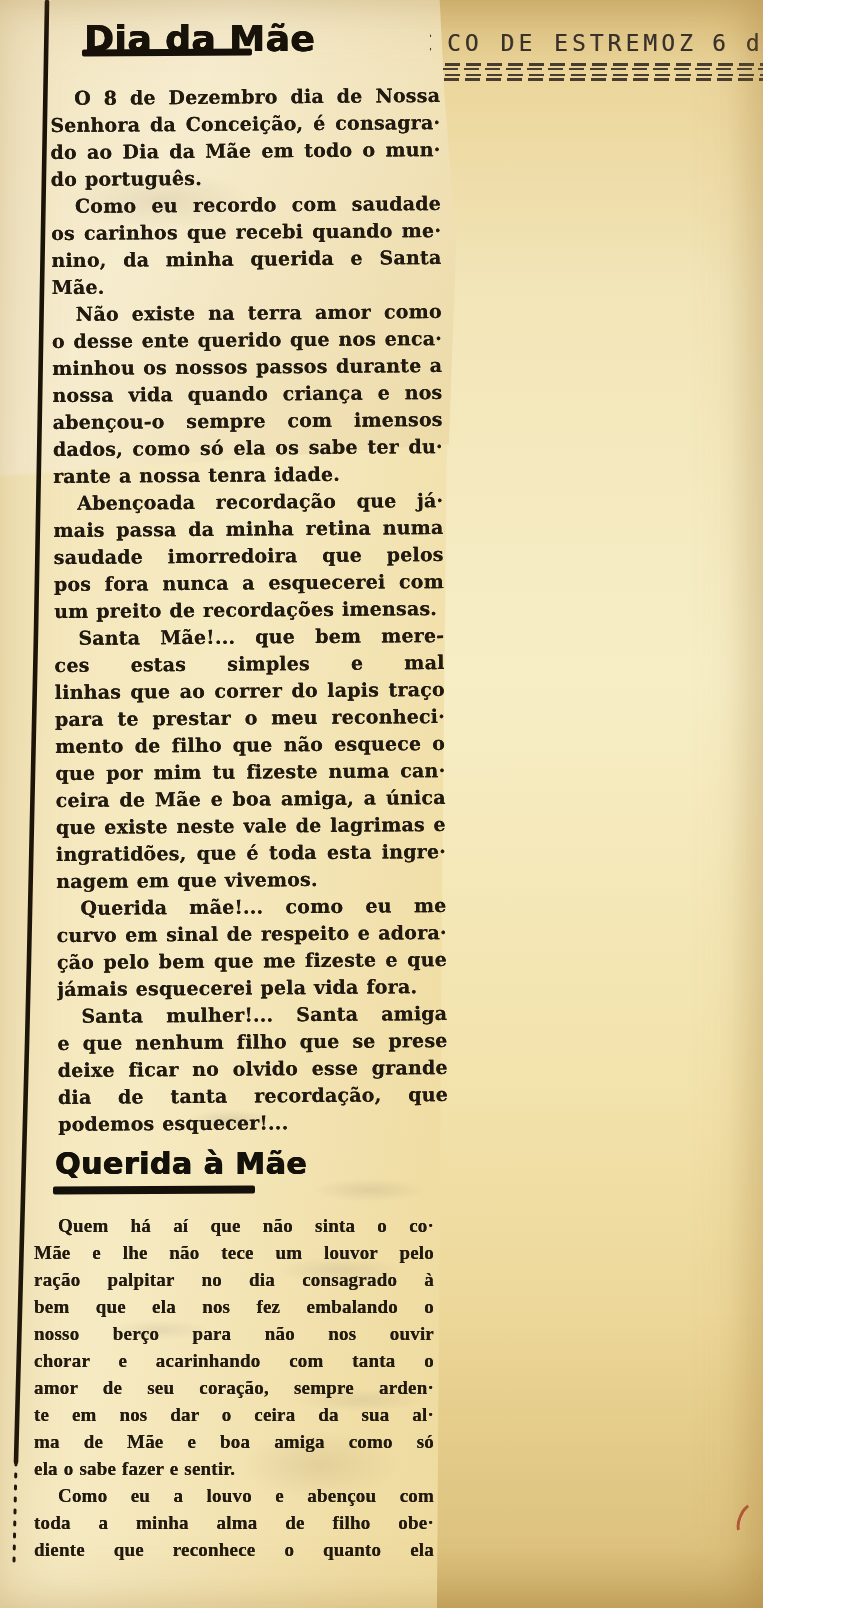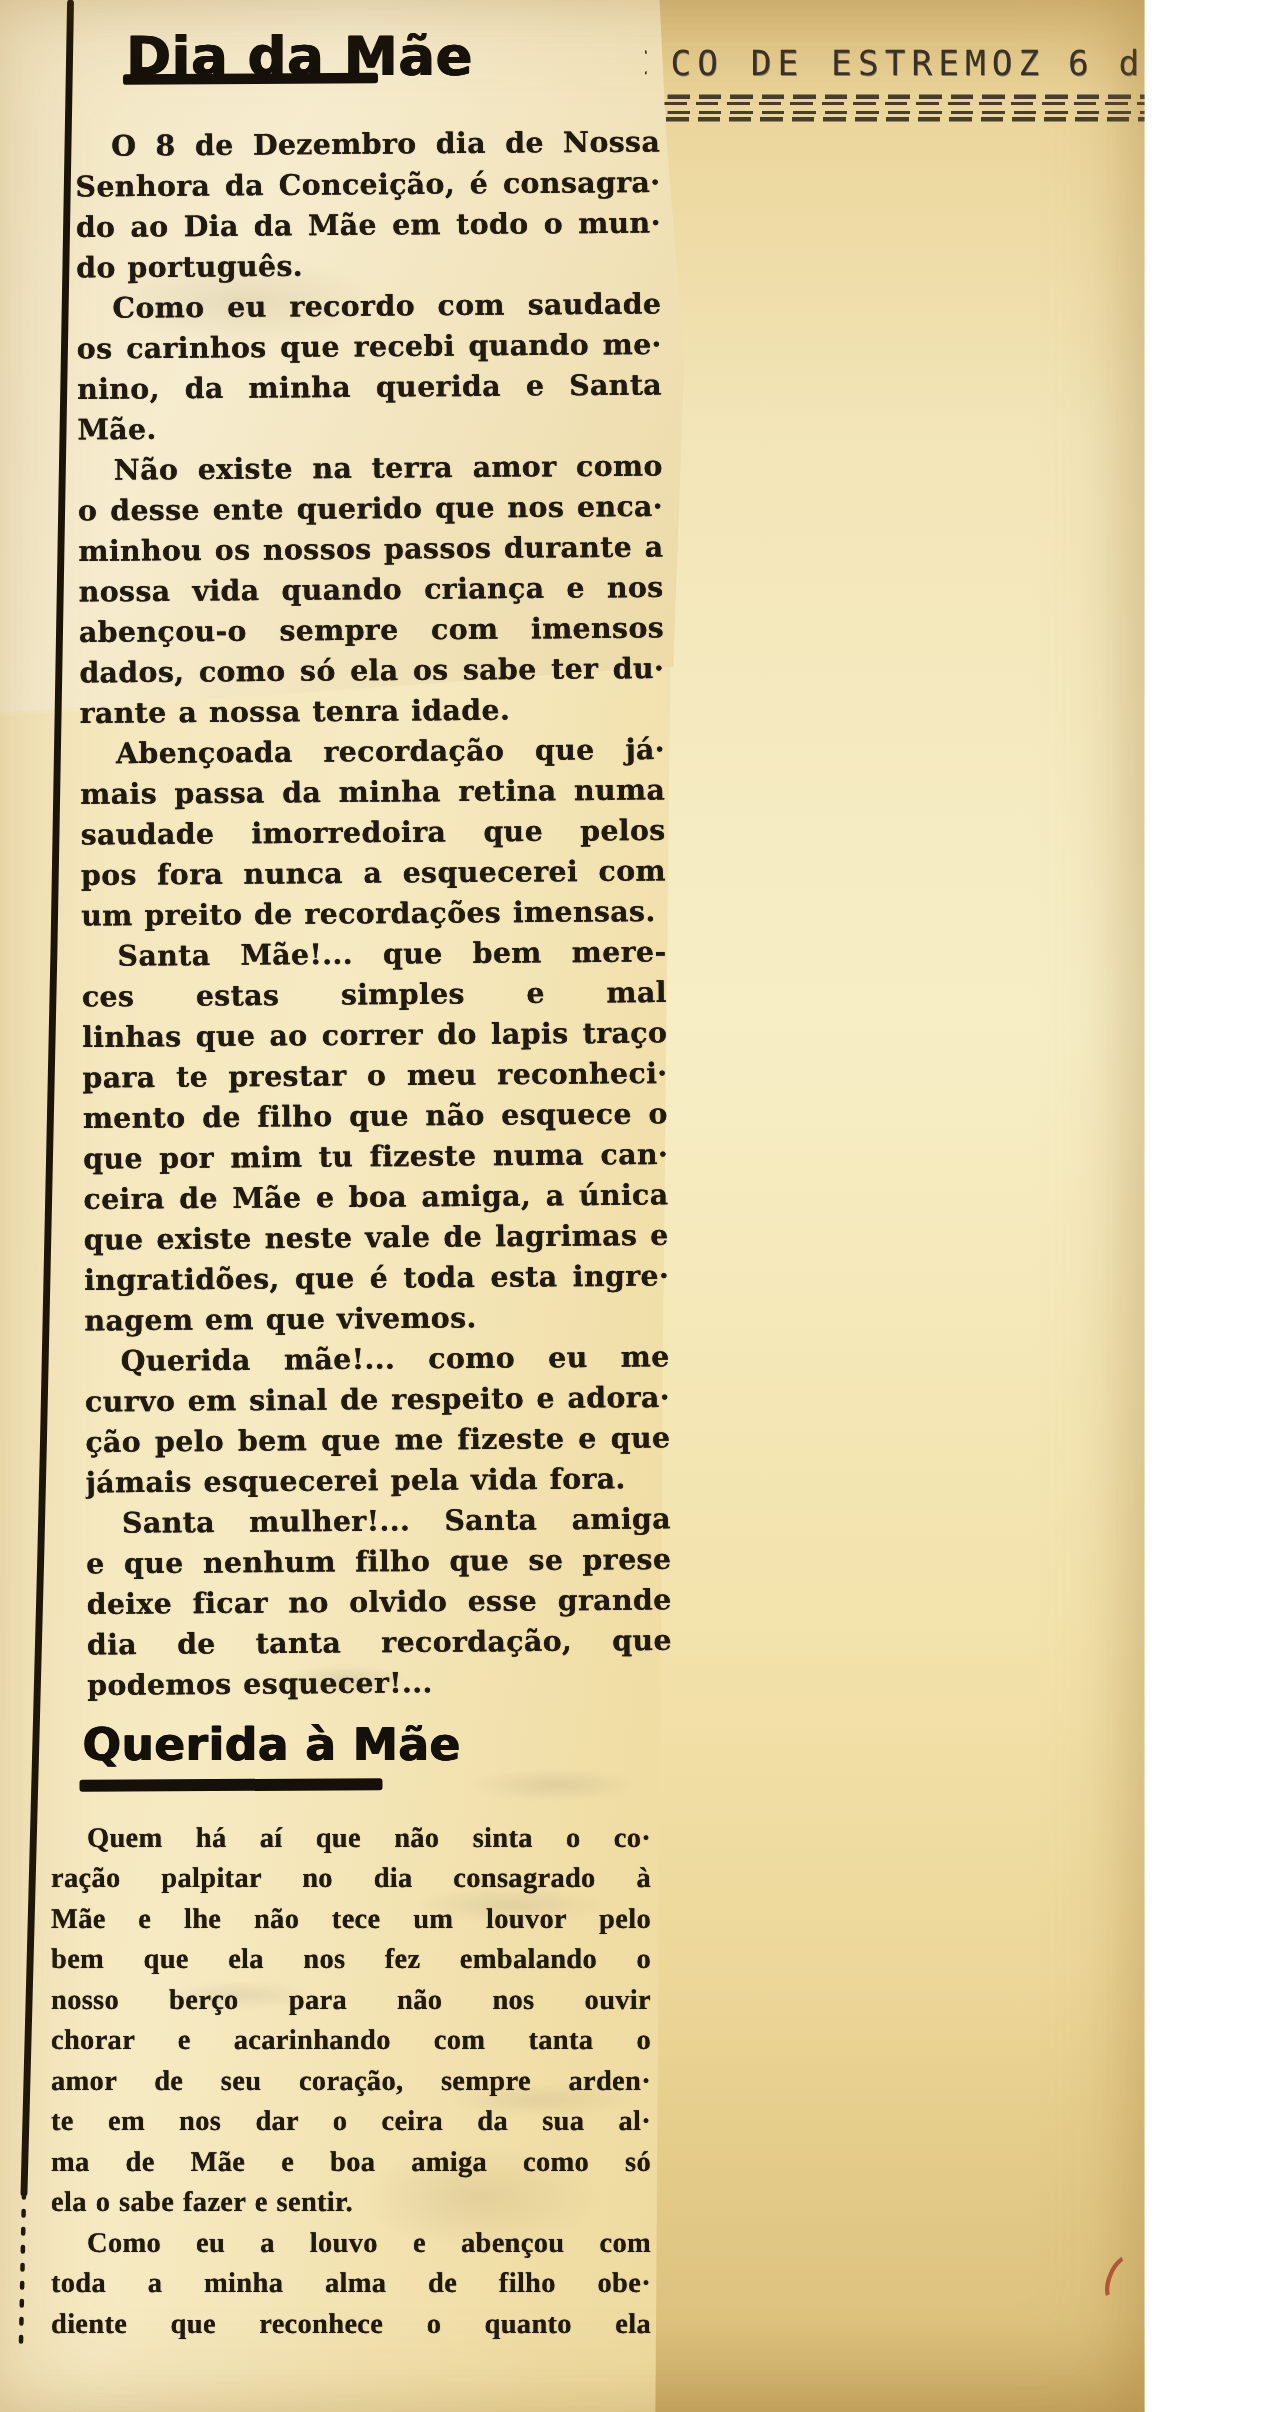--- a/index.html
+++ b/index.html
@@ -155,22 +155,22 @@
       <div class="line">e que nenhum filho que se prese</div>
       <div class="line">deixe ficar no olvido esse grande</div>
       <div class="line">dia de tanta recordação, que jámais</div>
       <div class="line plast">podemos esquecer!...</div>
     </div>
 
   <div class="headline" style="left:55px;top:1146px;font-size:30px;">Querida à Mãe</div>
   <div class="headline-rule" style="left:53px;top:1186px;width:202px;height:8px;transform:rotate(-.3deg);"></div>
   <div class="body-col" style="left:34px;top:1212px;width:400px;font-family:Liberation Serif, serif;">
       <div class="line ind">Quem há aí que não sinta o co·</div>
+      <div class="line">Mãe e lhe não tece um louvor pelo</div>
       <div class="line">ração palpitar no dia consagrado à</div>
-      <div class="line">Mãe e lhe não tece um louvor pelo</div>
       <div class="line">bem que ela nos fez embalando o</div>
       <div class="line">nosso berço para não nos ouvir</div>
       <div class="line">chorar e acarinhando com tanta o</div>
       <div class="line">amor de seu coração, sempre arden·</div>
       <div class="line">te em nos dar o ceira da sua al·</div>
       <div class="line">ma de Mãe e boa amiga como só</div>
       <div class="line plast">ela o sabe fazer e sentir.</div>
       <div class="line ind">Como eu a louvo e abençou com</div>
       <div class="line">toda a minha alma de filho obe·</div>
       <div class="line">diente que reconhece o quanto ela</div>

